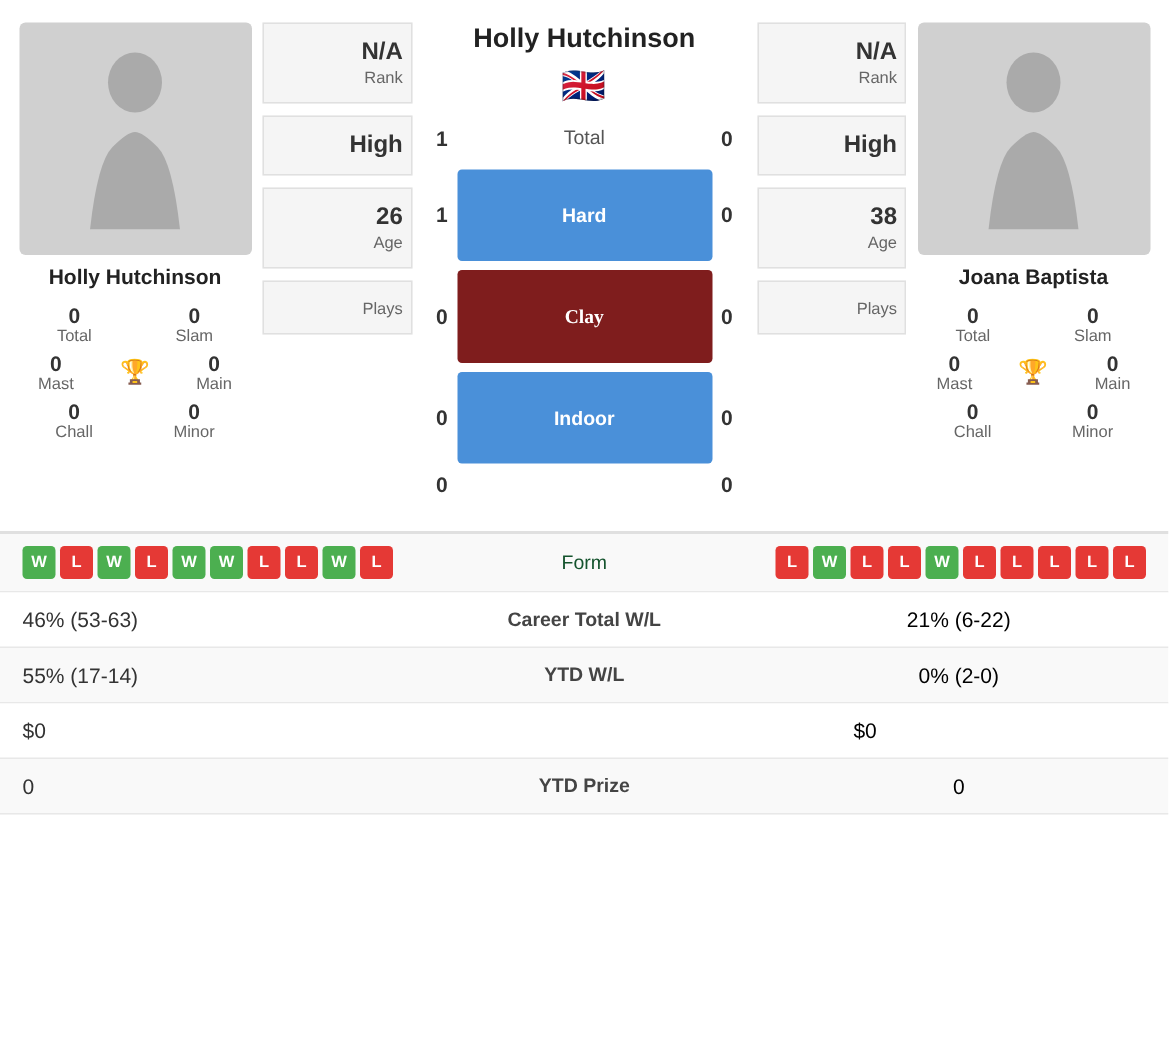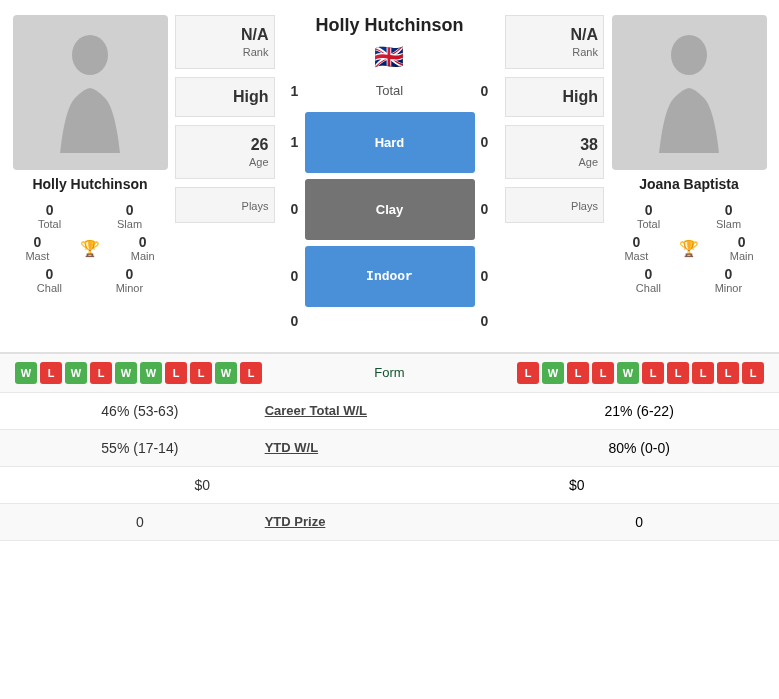--- a/index.html
+++ b/index.html
@@ -161,22 +161,22 @@
       flex: 1;
       text-align: center;
       padding: 23px 10px;
       border-radius: 3px;
       color: #fff;
       font-size: 13px;
       font-weight: 600;
     }
 
     .badge-hard { background: #4a90d9; }
-    .badge-clay { background: #737373; }
-    .badge-indoor { background: #4a90d9; font-family: Liberation Mono, monospace; }
+    .badge-clay { background: #7f1d1d; font-family: Liberation Serif, serif; }
+    .badge-indoor { background: #4a90d9; }
     .badge-grass { background: #4caf50; }
 
     .total-row {
       display: flex;
       align-items: center;
       width: 100%;
       margin: 6px 0 10px;
       justify-content: space-between;
     }
 
@@ -208,32 +208,31 @@
       padding: 10px 15px;
       background: #fff;
     }
 
     .stats-row-full:nth-child(odd) {
       background: #f9f9f9;
     }
 
     .stats-left-val {
       flex: 1;
-      text-align: center;
+      text-align: left;
       font-size: 14px;
       color: #333;
     }
 
     .stats-center-label {
       flex: 1;
-      text-align: left;
+      text-align: center;
       font-size: 13px;
       font-weight: 700;
       color: #444;
-      text-decoration: underline;
     }
 
     .stats-right-val {
       flex: 1;
       text-align: center;
       font-size: 14px;
       color: #000000;
     }
 
     
@@ -490,21 +489,21 @@
 
     <div class="stats-row-full">
       <div class="stats-left-val">46% (53-63)</div>
       <div class="stats-center-label">Career Total W/L</div>
       <div class="stats-right-val">21% (6-22)</div>
     </div>
 
     <div class="stats-row-full">
       <div class="stats-left-val">55% (17-14)</div>
       <div class="stats-center-label">YTD W/L</div>
-      <div class="stats-right-val">80% (0-0)</div>
+      <div class="stats-right-val">0% (2-0)</div>
     </div>
 
     <div class="stats-row-full">
       <div class="stats-left-val">$0</div>
       <div class="stats-right-val">$0</div>
     </div>
 
     <div class="stats-row-full">
       <div class="stats-left-val">0</div>
       <div class="stats-center-label">YTD Prize</div>

